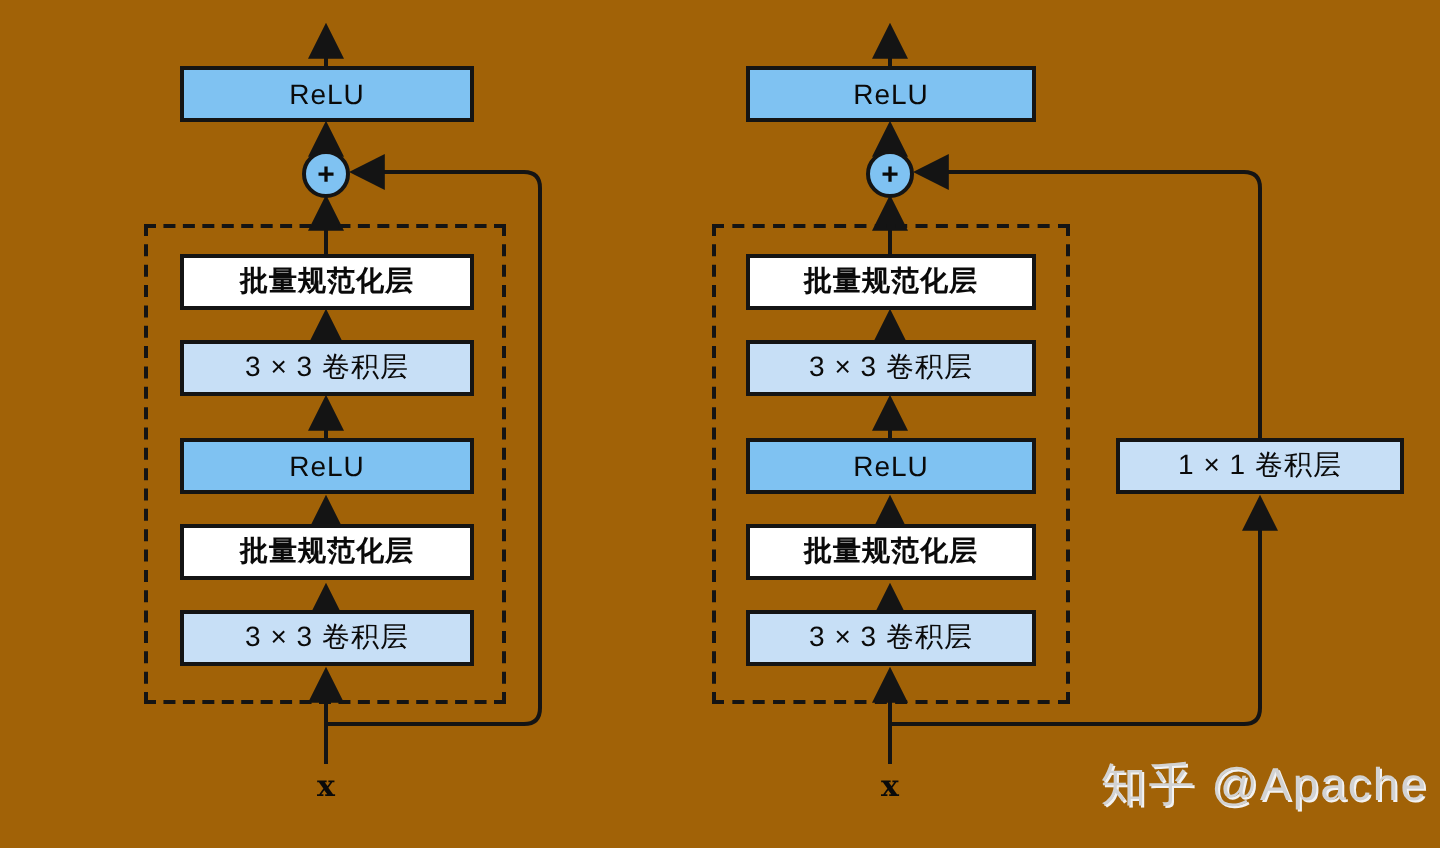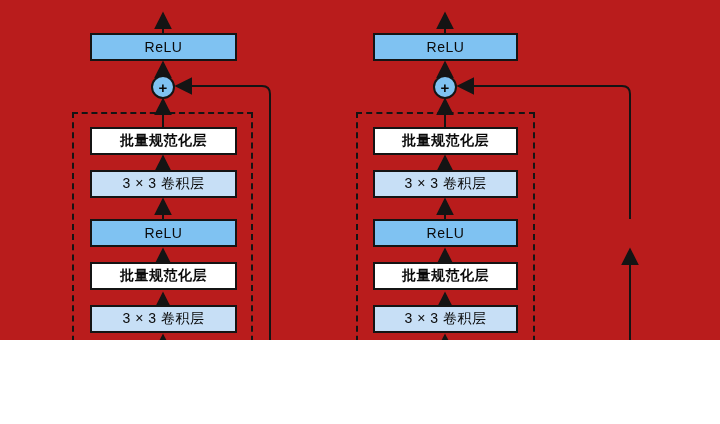--- a/index.html
+++ b/index.html
@@ -1,20 +1,20 @@
 <!DOCTYPE html>
 <html><head>
 <meta charset="utf-8">
 <style>
   html, body { margin: 0; padding: 0; background: #ffffff; }
   #canvas {
     position: relative;
     width: 720px;
-    height: 340px;
-    background: #b91c1c;
+    height: 424px;
+    background: #a16207;
     overflow: hidden;
     font-family: "Liberation Sans", "DejaVu Sans", sans-serif;
   }
   #wires { position: absolute; left: 0; top: 0; width: 720px; height: 424px; }
   .box {
     position: absolute;
     box-sizing: border-box;
     border: 2px solid #141414;
     display: flex;
     align-items: center;
@@ -133,17 +133,19 @@
   <div class="box white-box" style="left:373px; top:127px; width:145px; height:28px;">批量规范化层</div>
 
   <div class="box blue-light" style="left:373px; top:170px; width:145px; height:28px;">3 × 3 卷积层</div>
 
   <div class="box blue-mid" style="left:373px; top:219px; width:145px; height:28px;">ReLU</div>
 
   <div class="box white-box" style="left:373px; top:262px; width:145px; height:28px;">批量规范化层</div>
 
   <div class="box blue-light" style="left:373px; top:305px; width:145px; height:28px;">3 × 3 卷积层</div>
 
+  <div class="box blue-light" style="left:558px; top:219px; width:144px; height:28px;">1 × 1 卷积层</div>
 
   <div class="x-label" style="left:430px; top:384px;">x</div>
 
+  <div class="watermark">知乎 @Apache</div>
 
 </div>
 
 </body></html>

